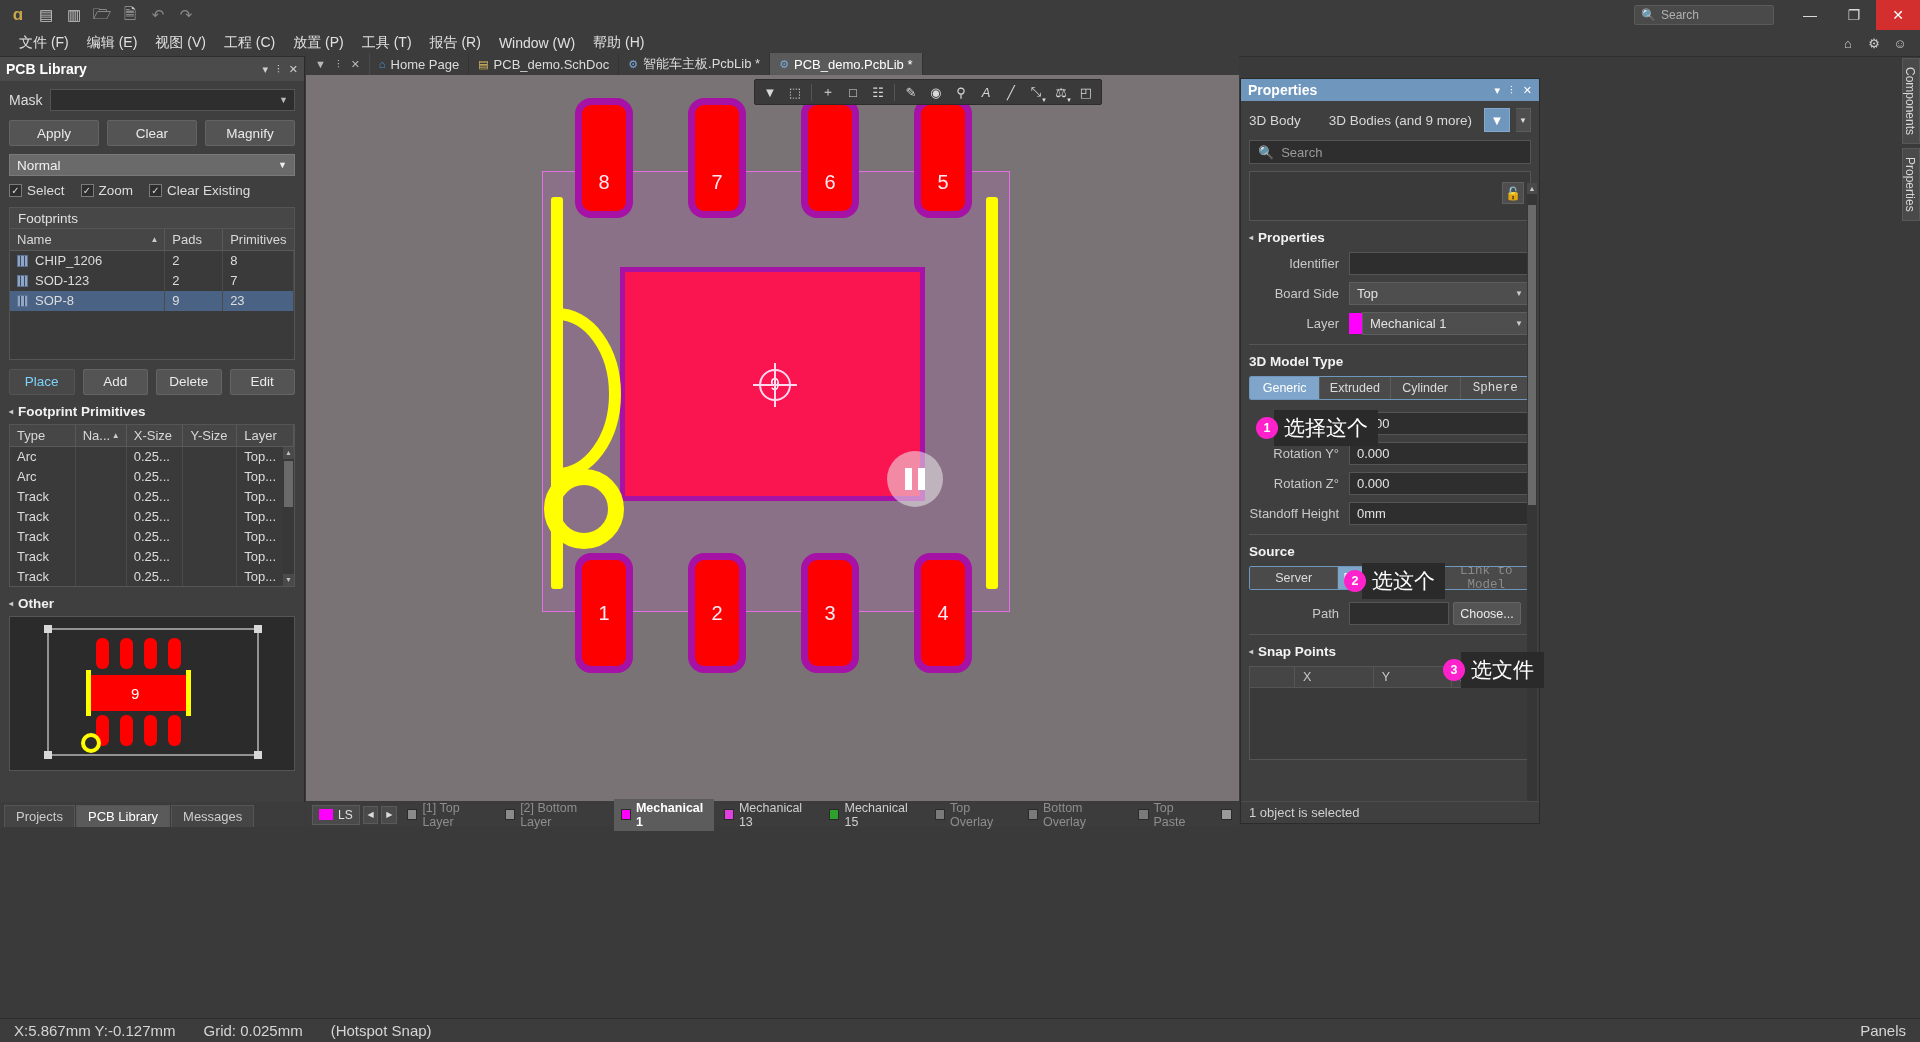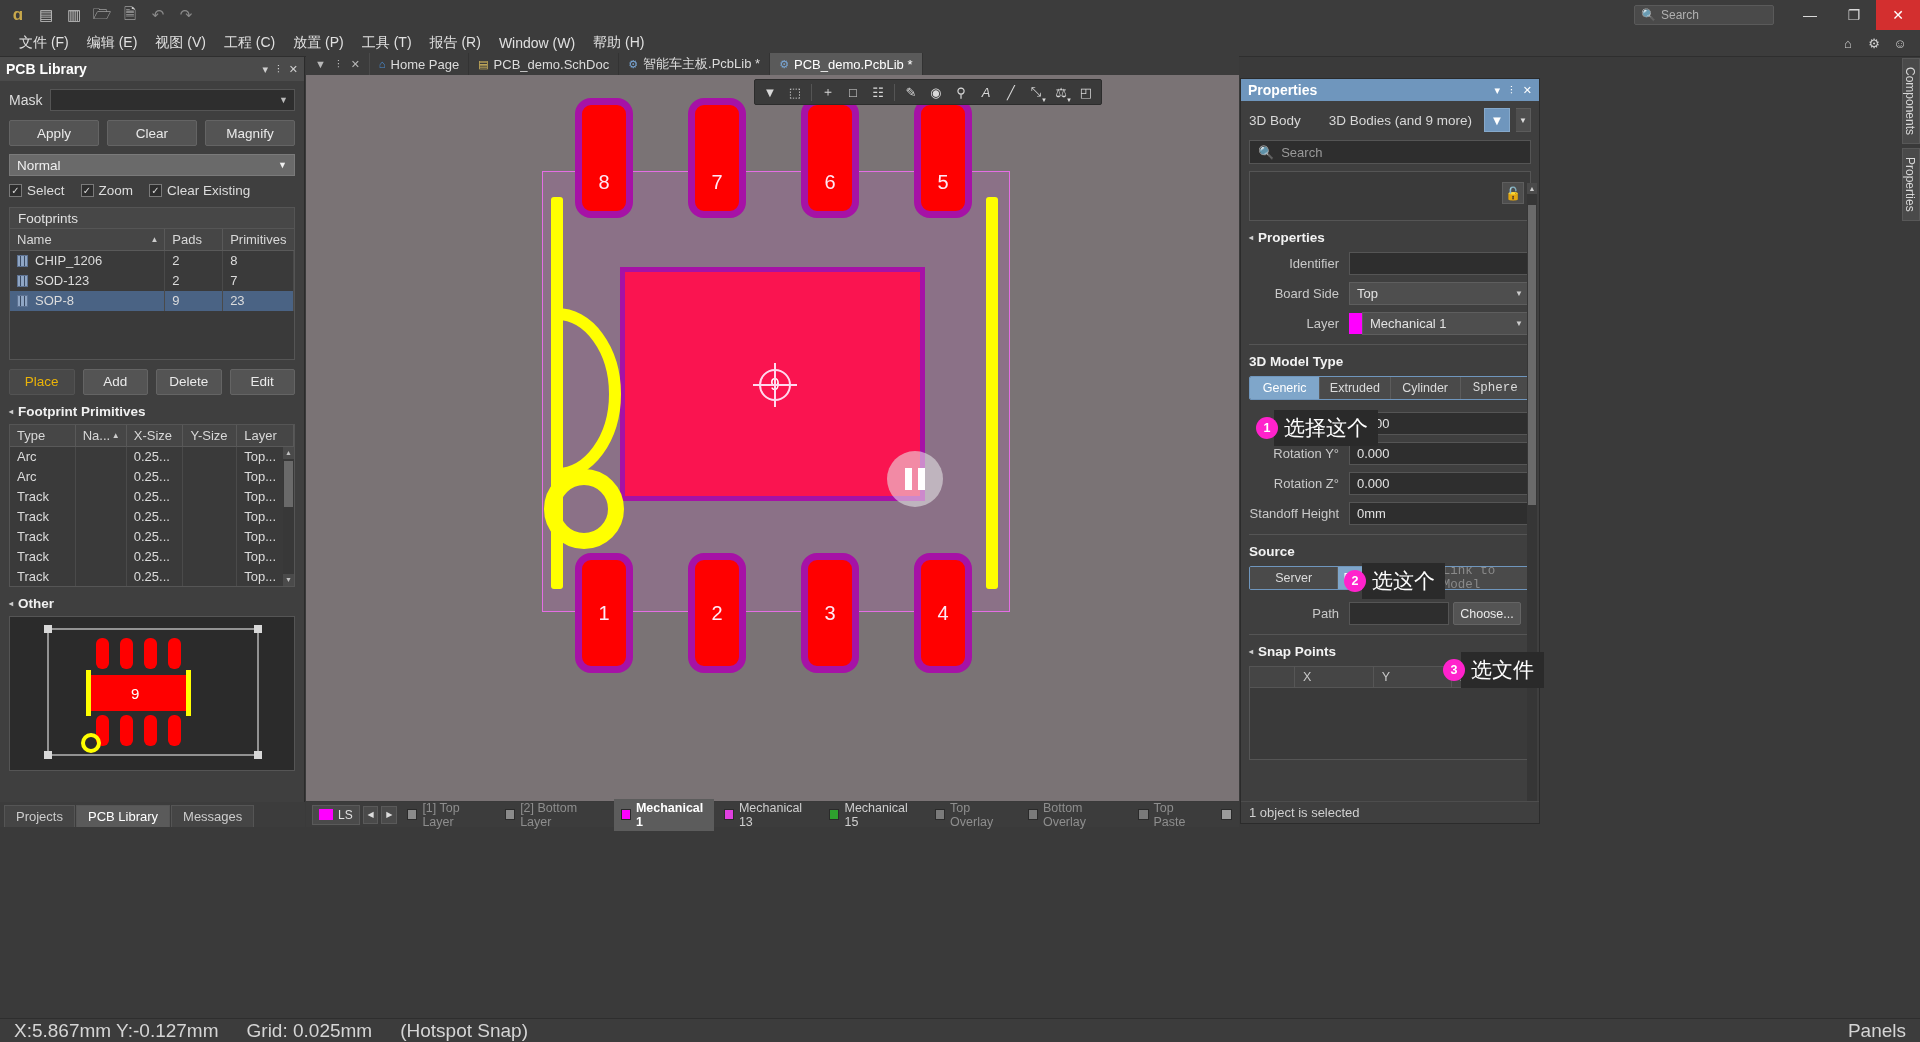--- a/index.html
+++ b/index.html
@@ -72,21 +72,21 @@
     display: flex; align-items: center; padding: 0 6px; font-size: 13px; color: #ddd;
     position: relative;
   }
   .combo .arrow { margin-left: auto; font-size: 9px; color: #bbb; }
   .btn-row { display: flex; gap: 8px; margin-bottom: 8px; }
   .btn {
     flex: 1; height: 26px; background: #545454; border: 1px solid #646464; border-radius: 2px;
     display: flex; align-items: center; justify-content: center;
     font-size: 13.5px; color: #eaeaea; cursor: pointer;
   }
-  .btn.disabled { color: #eab308; background: #484848; border-color: #535353; }
+  .btn.disabled { color: #7dd3fc; background: #484848; border-color: #535353; }
   .normal-combo {
     height: 22px; background: #6a6a6a; border: 1px solid #7a7a7a; display: flex; align-items: center;
     padding: 0 7px; font-size: 13.5px; color: #f0f0f0; margin-bottom: 7px;
   }
   .normal-combo .arrow { margin-left: auto; font-size: 9px; }
   .check-row { display: flex; align-items: center; gap: 16px; margin-bottom: 9px; font-size: 13.5px; }
   .chk { display: flex; align-items: center; gap: 5px; cursor: pointer; }
   .chk .box {
     width: 13px; height: 13px; background: #2e2e2e; border: 1px solid #7a7a7a;
     display: flex; align-items: center; justify-content: center;
@@ -141,21 +141,21 @@
   }
   .btab {
     padding: 3px 11px; font-size: 13px; color: #ccc; background: #454545;
     border: 1px solid #555; border-bottom: none; cursor: pointer;
   }
   .btab.active { background: #5a5a5a; color: #fff; }
 
   
   .statusbar {
     position: absolute; left: 0; bottom: 0; width: 1920px; height: 24px;
-    background: #3c3c3c; display: flex; align-items: center; font-size: 19px;
+    background: #3c3c3c; display: flex; align-items: center; font-size: 15px;
     color: #d5d5d5; border-top: 1px solid #2e2e2e;
   }
   .sb-item { padding: 0 14px; }
   .sb-right { margin-left: auto; padding-right: 14px; cursor: pointer; }
 
   
   .canvas-wrap {
     position: absolute; left: 306px; top: 75px; width: 933px; height: 726px;
     background: #7a7375; overflow: hidden;
   }
@@ -253,21 +253,21 @@
   .prop-row { display: flex; align-items: center; margin-bottom: 7px; }
   .prop-lbl { width: 100px; text-align: right; padding-right: 10px; font-size: 13px; color: #c9c9c9; }
   .prop-field {
     flex: 1; height: 23px; background: #2e2e2e; border: 1px solid #555;
     display: flex; align-items: center; padding: 0 7px; font-size: 13px; color: #e2e2e2;
   }
   .prop-field.combo2 { background: #4e4e4e; border-color: #5e5e5e; }
   .prop-field .arw { margin-left: auto; font-size: 8px; color: #ccc; }
   .layer-swatch { width: 13px; height: 21px; background: #ff00ff; flex: none; }
   .seg {
-    display: flex; border: 1px solid #6f96bd; border-radius: 2px; overflow: hidden; margin-bottom: 12px;
+    display: flex; border: 1px solid #6f96bd; border-radius: 2px; overflow: hidden; margin-bottom: 12px; text-align: center;
   }
   .seg > div {
     flex: 1; height: 22px; display: flex; align-items: center; justify-content: center;
     font-size: 12.5px; color: #dcdcdc; background: #4a4a4a; border-right: 1px solid #5c5c5c; cursor: pointer;
   }
   .seg > div:last-child { border-right: none; font-family: Liberation Mono, monospace; }
   .seg > div.on { background: #7fa6ca; color: #fff; }
   .seg > div.off { color: #8a8a8a; padding-left: 16px; }
   .hr { height: 1px; background: #555; margin: 9px 0; }
   .snap-table { width: 100%; border-collapse: collapse; font-size: 12.5px; border: 1px solid #555; }

